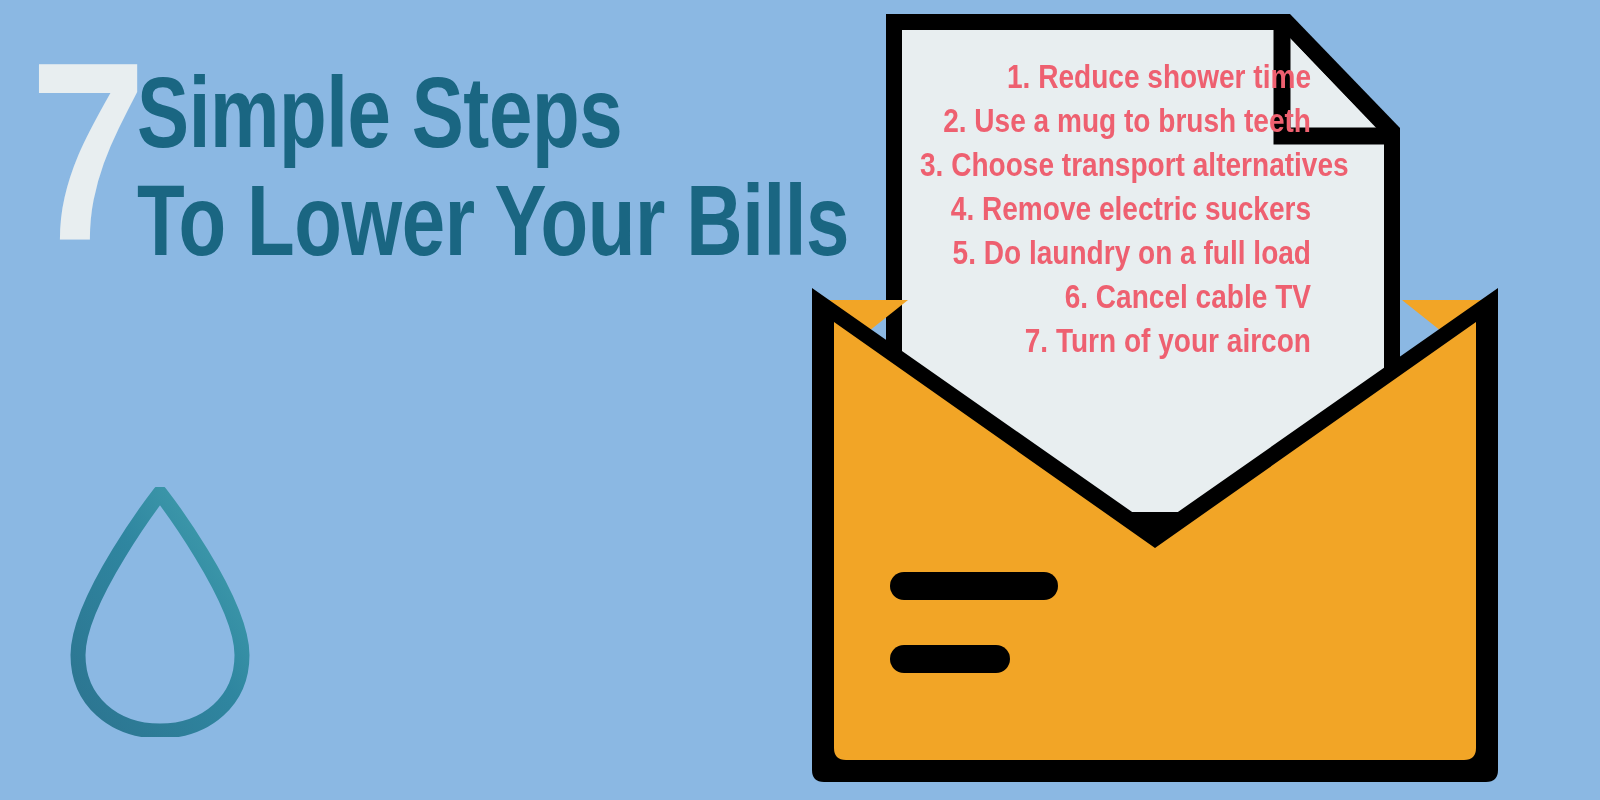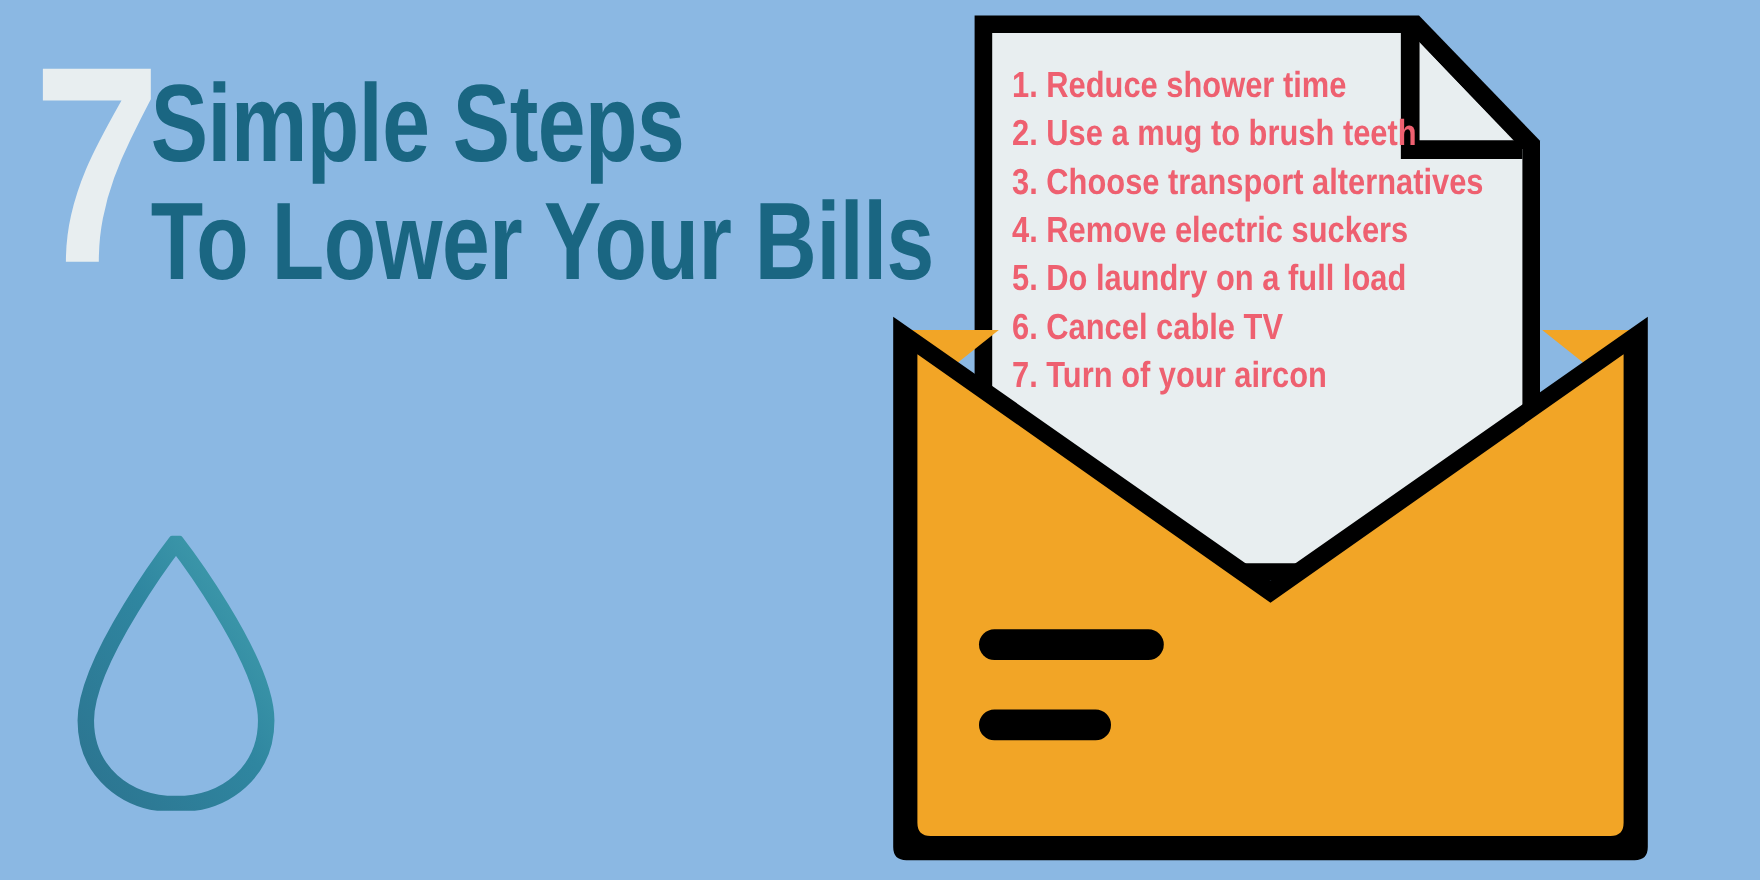--- a/index.html
+++ b/index.html
@@ -69,20 +69,21 @@
     height: 250px;
   }
 
   
   #envelope-group {
     position: absolute;
     left: 790px;
     top: 0px;
     width: 730px;
     height: 790px;
+    text-align: right;
   }
   #envelope-svg {
     position: absolute;
     left: 0;
     top: 0;
   }
   #letter-list {
     position: absolute;
     left: 130px;
     top: 55px;

